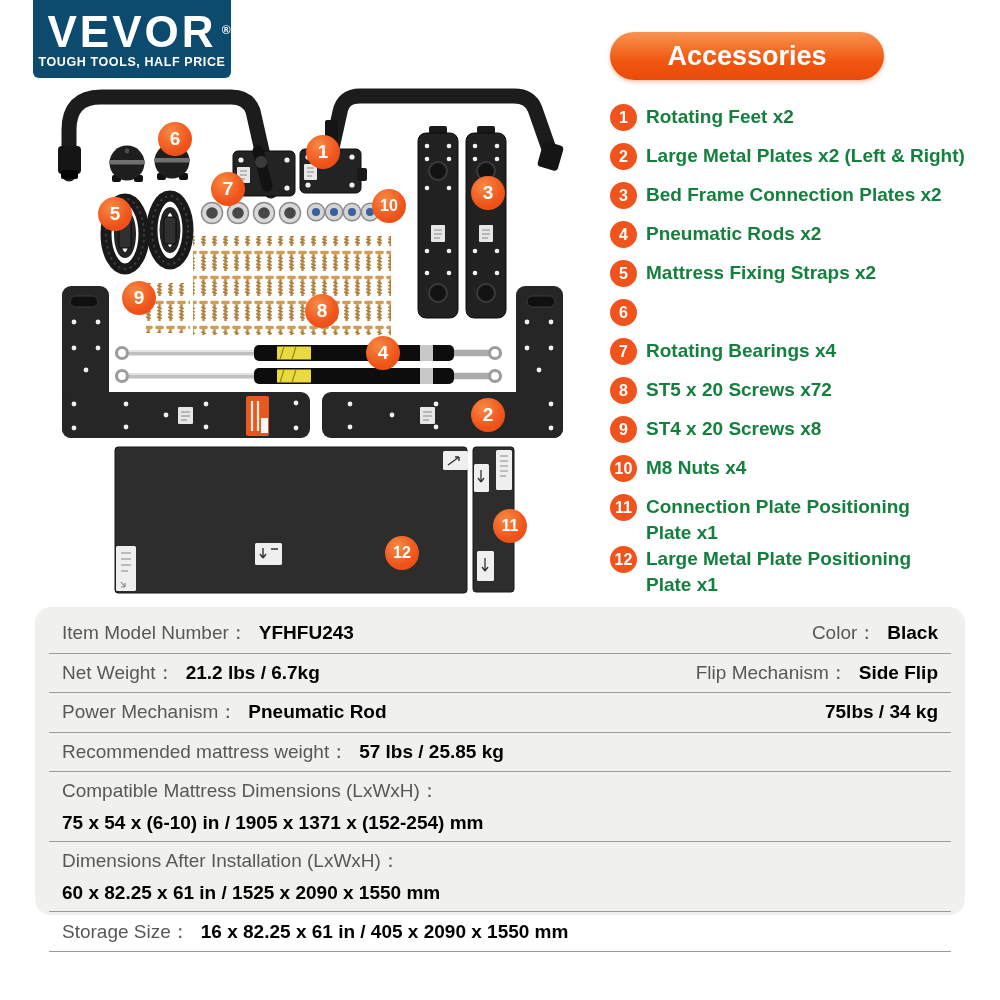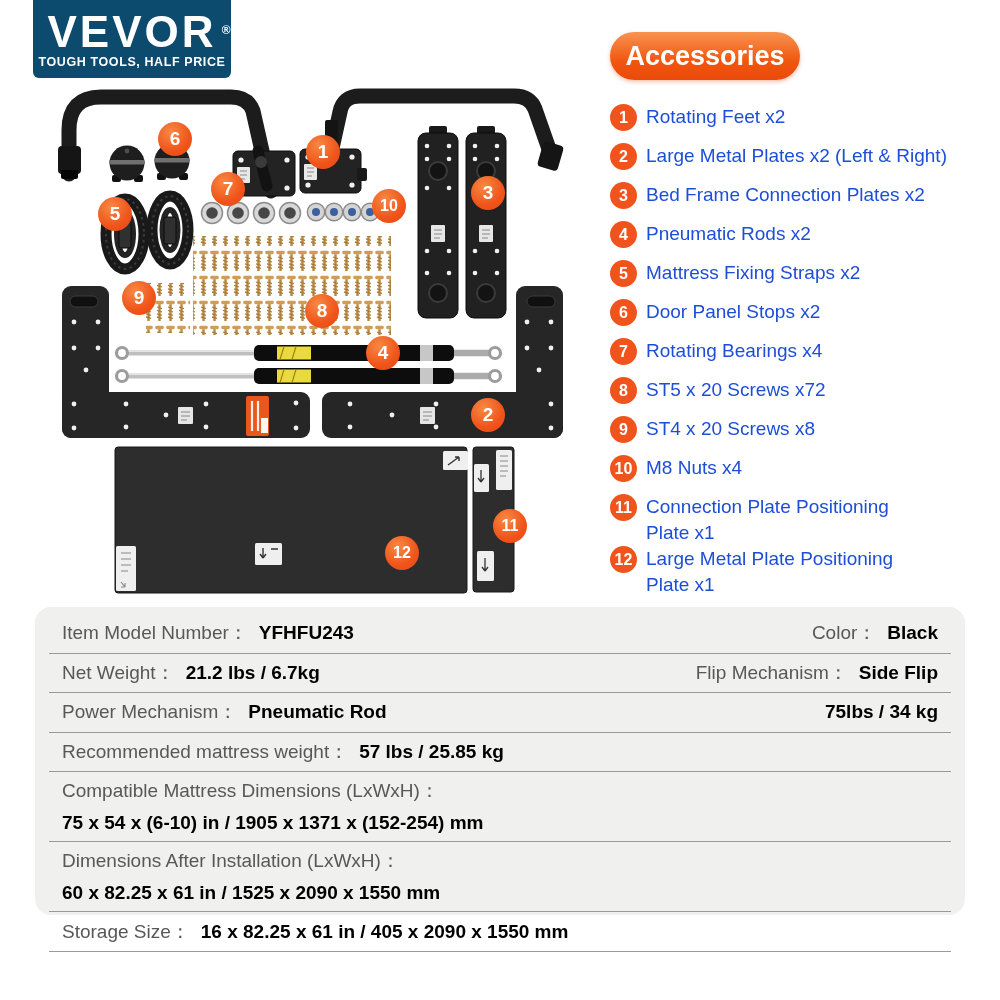--- a/index.html
+++ b/index.html
@@ -12,30 +12,30 @@
         font-weight:700;letter-spacing:3px;}
   .logo-reg{position:absolute;right:-14px;top:-2px;font-size:12px;font-weight:700;letter-spacing:0;}
   .logo-tag{font-size:12.5px;font-weight:700;letter-spacing:.6px;margin-top:1px;}
   
   .pbadge{position:absolute;width:34px;height:34px;border-radius:50%;
         background:radial-gradient(circle at 38% 30%,#f78944 0%,#f0541a 60%,#e94a10 100%);
         color:#fff;font-size:19px;font-weight:700;line-height:34px;text-align:center;z-index:3;}
   .pbadge.two{font-size:16px;}
   
   .acc{position:absolute;left:610px;top:32px;width:380px;}
-  .acc-pill{width:190px;height:48px;border-radius:24px;
+  .acc-pill{width:274px;height:48px;border-radius:24px;
         background:linear-gradient(180deg,#f7934f 0%,#f0560f 62%,#ea4a0c 100%);
         color:#fff;font-size:27px;font-weight:700;line-height:48px;text-align:center;
         box-shadow:0 2px 4px rgba(233,77,13,.35);}
   .acc-list{list-style:none;margin:24px 0 0 0;padding:0;}
   .acc-list li{display:flex;align-items:flex-start;height:39px;}
   .acc-list li.twoline{height:52px;}
   .lbadge{flex:0 0 27px;width:27px;height:27px;border-radius:50%;background:#f0541c;
         color:#fff;font-size:16px;font-weight:700;line-height:27px;text-align:center;}
-  .ltext{margin-left:9px;font-size:19px;font-weight:400;color:#1d4ed8;line-height:26px;}
+  .ltext{margin-left:9px;font-size:19px;font-weight:700;color:#15803d;line-height:26px;}
   .ltext span{display:block;}
   
   .spec{position:absolute;left:35px;top:607px;width:930px;height:308px;background:#f0f0ee;
         border-radius:16px;box-sizing:border-box;padding:7px 14px 0;font-size:19px;color:#111;}
   .spec-row{display:flex;justify-content:space-between;align-items:center;
         box-sizing:border-box;padding:0 13px;border-bottom:1.5px solid #9a9a9a;}
   .spec-row.h1{height:39.5px;}
   .spec-row.two{display:block;height:70px;padding-top:4px;}
   .pair{display:flex;align-items:center;white-space:nowrap;}
   .k{color:#585858;}
@@ -305,23 +305,20 @@
           </span>
         </li>
       <li>
           <span class="lbadge">5</span>
           <span class="ltext">
             <span>Mattress Fixing Straps x2</span>
           </span>
         </li>
       <li>
           <span class="lbadge">6</span>
-          <span class="ltext">
-            <span>Door Panel Stops x2</span>
-          </span>
         </li>
       <li>
           <span class="lbadge">7</span>
           <span class="ltext">
             <span>Rotating Bearings x4</span>
           </span>
         </li>
       <li>
           <span class="lbadge">8</span>
           <span class="ltext">

